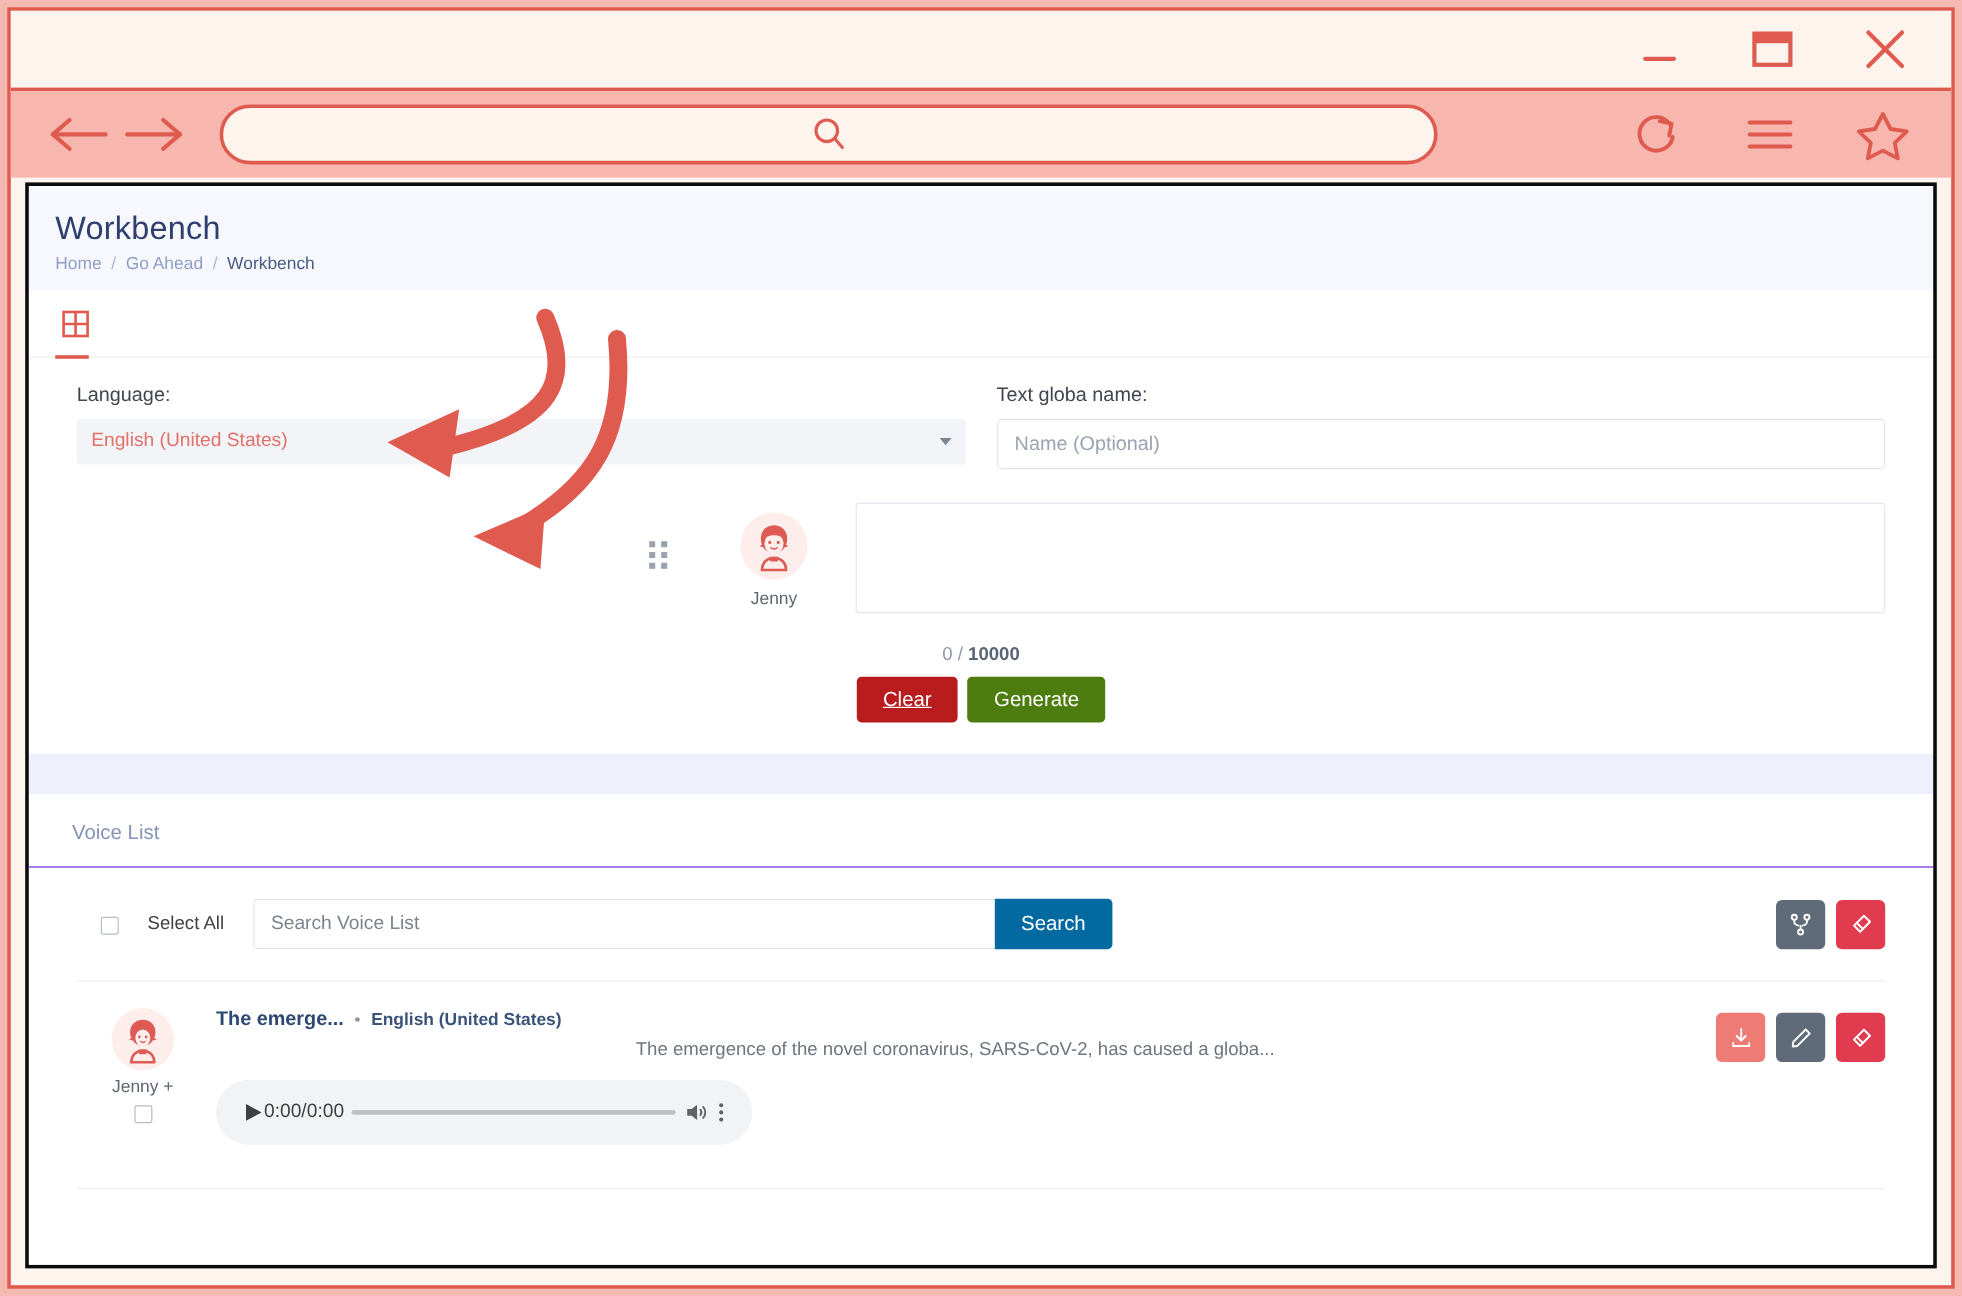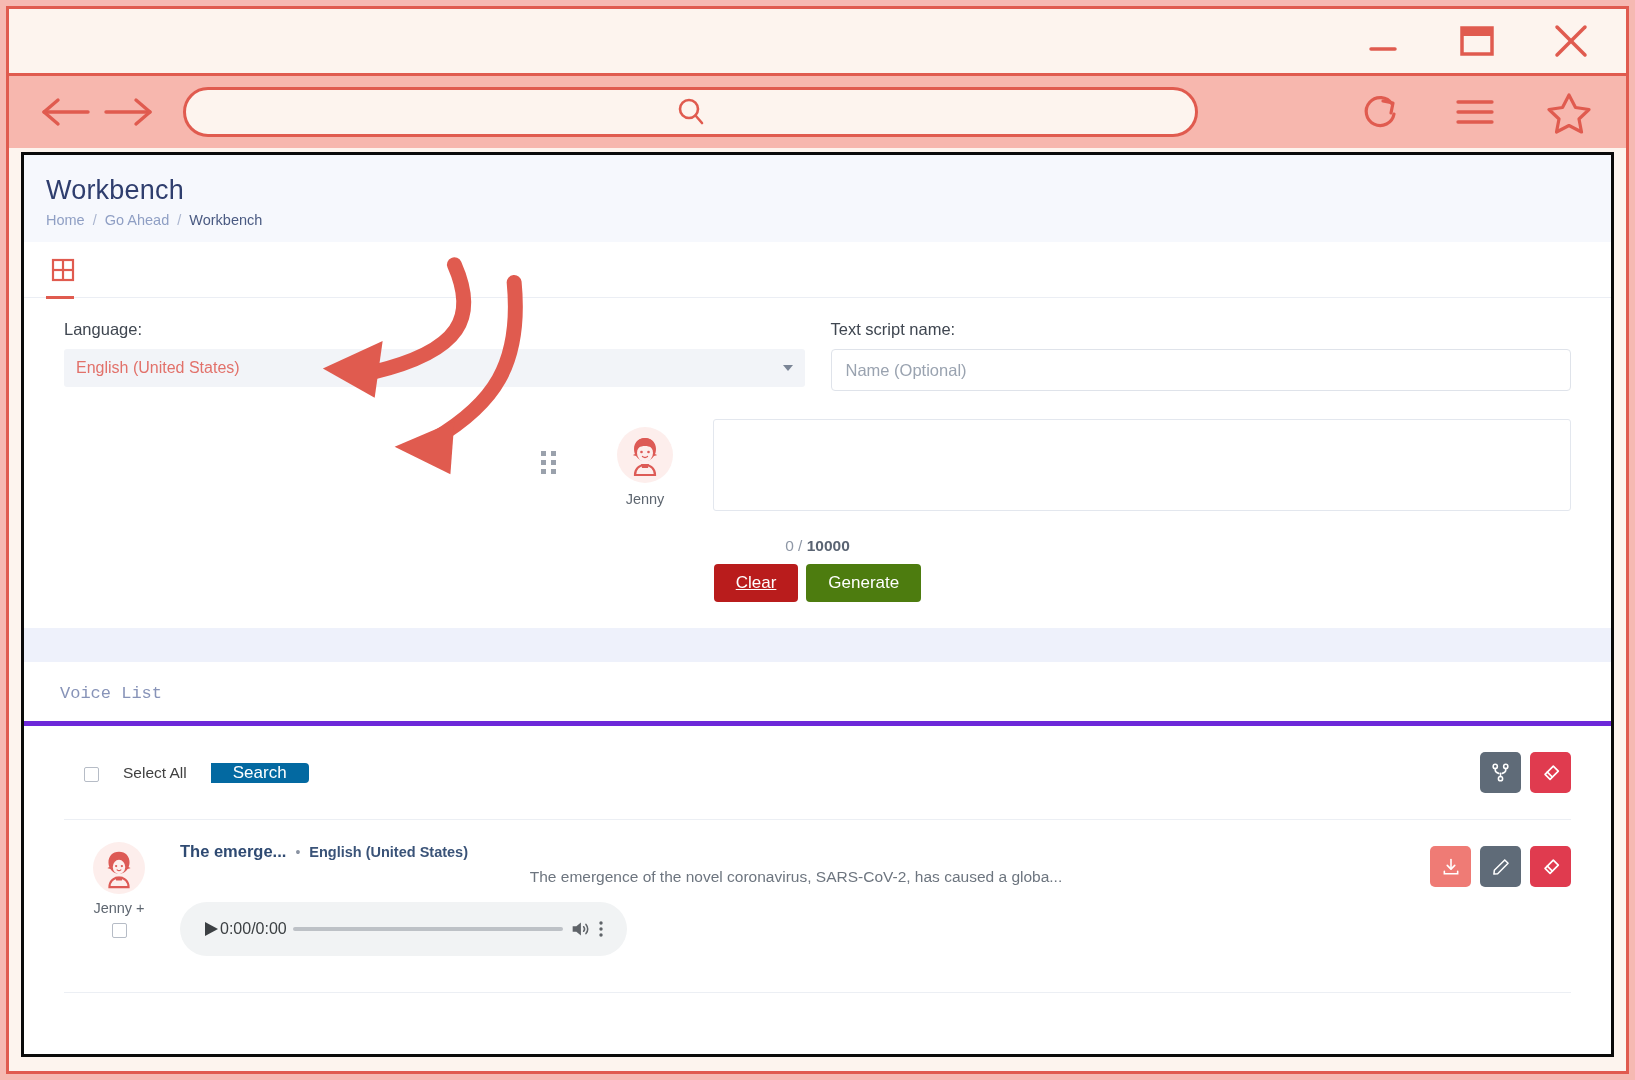--- a/index.html
+++ b/index.html
@@ -281,23 +281,22 @@
     background: #eef1fb;
     flex: 0 0 auto;
   }
 
   
   .voice-card { background: #fff; flex: 1 1 auto; display:flex; flex-direction:column; }
   .voice-head {
     padding: 22px 0 18px 36px;
     font-size: 17px;
     color: #8793b8;
-    border-bottom: 5px solid #6d28d9;
+    border-bottom: 1px solid #6d28d9;
     flex: 0 0 auto;
-    font-family: Liberation Mono, monospace;
   }
   .voice-toolbar {
     display: flex;
     align-items: center;
     padding: 26px 40px 26px 60px;
     flex: 0 0 auto;
   }
   .select-all {
     display: flex;
     align-items: flex-end;
@@ -519,21 +518,21 @@
 
       <div class="form-row">
         <div class="field">
           <div class="field-label">Language:</div>
           <div class="select-box">
             <span>English (United States)</span>
             <span class="select-caret"></span>
           </div>
         </div>
         <div class="field">
-          <div class="field-label">Text script name:</div>
+          <div class="field-label">Text globa name:</div>
           <input class="text-input" type="text" placeholder="Name (Optional)" style="">
         </div>
       </div>
 
       <div class="composer">
         <div class="drag-handle">
           <i></i>
               <i></i>
               <i></i>
               <i></i>
@@ -577,20 +576,21 @@
     <div class="voice-card">
       <div class="voice-head">Voice List</div>
 
       <div class="voice-toolbar">
         <label class="select-all">
           <span class="cbox"></span>
           <span>Select All</span>
         </label>
 
         <div class="search-wrap">
+          <input class="search-input" type="text" placeholder="Search Voice List" style="">
           <button class="search-btn">Search</button>
         </div>
 
         <div class="toolbar-actions">
           <button class="icon-btn ib-gray">
             <svg width="21" height="21" viewBox="0 0 24 24">
               <circle cx="6" cy="5" r="2.4" fill="none" stroke="#fff" stroke-width="1.8"></circle>
               <circle cx="18" cy="5" r="2.4" fill="none" stroke="#fff" stroke-width="1.8"></circle>
               <circle cx="12" cy="19" r="2.4" fill="none" stroke="#fff" stroke-width="1.8"></circle>
               <path d="M6 7.5v2c0 2 2 3 4 3.5M18 7.5v2c0 2-2 3-4 3.5" fill="none" stroke="#fff" stroke-width="1.8" stroke-linecap="round"></path>

